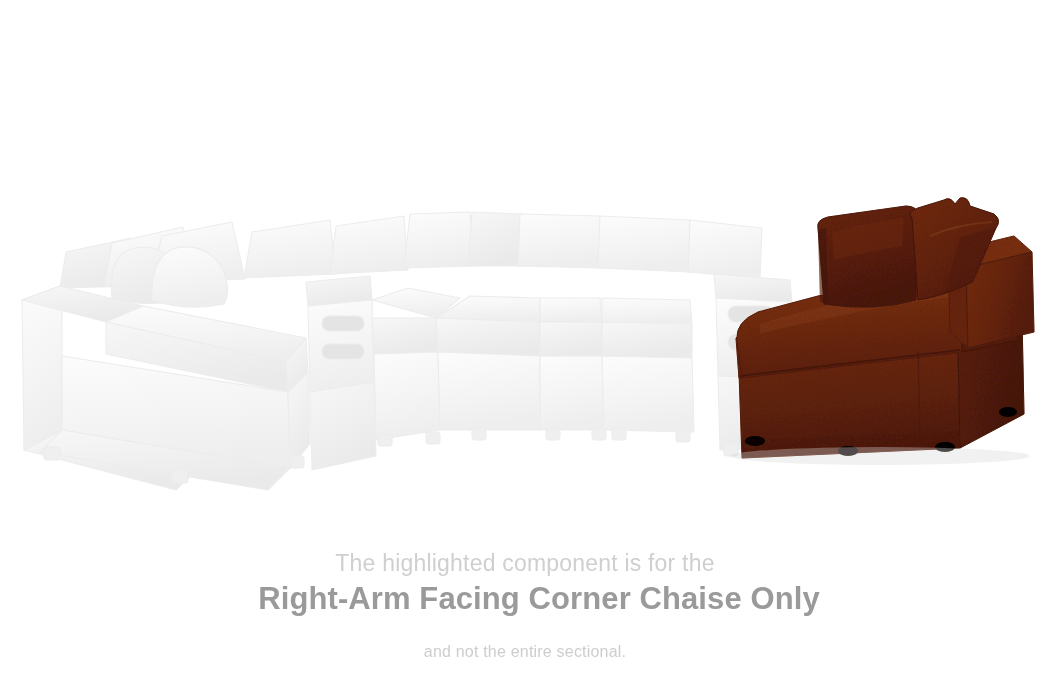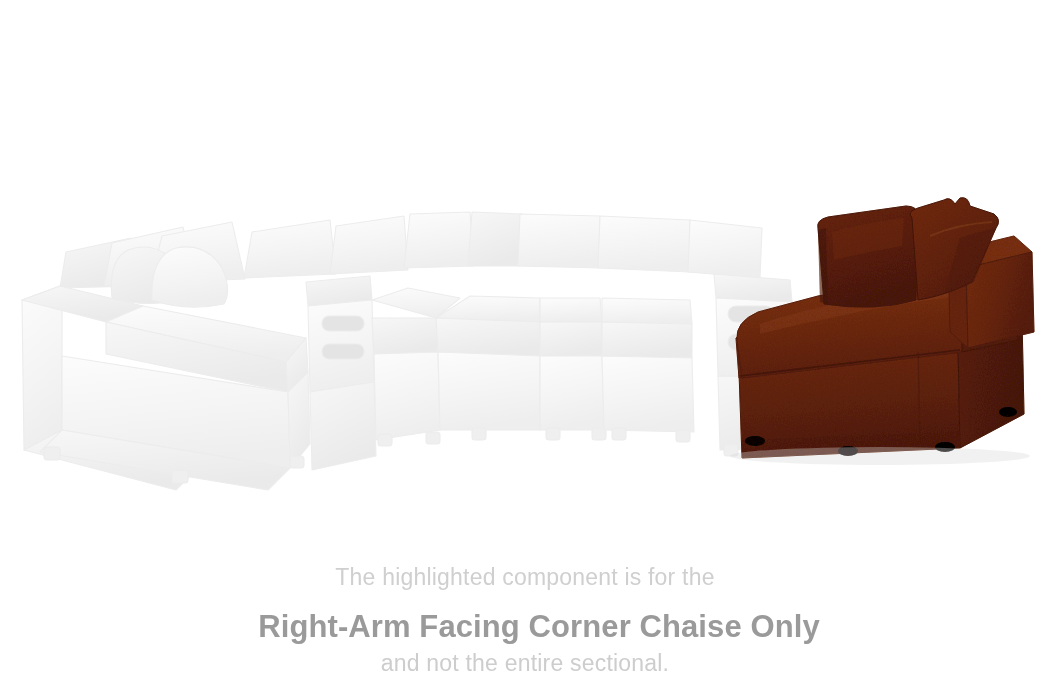--- a/index.html
+++ b/index.html
@@ -33,38 +33,38 @@
     top: 548px;
     width: 1050px;
     text-align: center;
   }
   .cap-line-1 {
     font-size: 23px;
     font-weight: 400;
     color: #cfcfcf;
     letter-spacing: 0.2px;
     line-height: 30px;
-    margin: 14px;
+    margin: 0;
   }
   .cap-line-2 {
     font-size: 31px;
     font-weight: 700;
     color: #9a9a9a;
     letter-spacing: 0.1px;
     line-height: 42px;
     margin: 0;
     padding-left: 28px;
   }
   .cap-line-3 {
-    font-size: 23px;
+    font-size: 16px;
     font-weight: 400;
     color: #cdcdcd;
     letter-spacing: 0.2px;
     line-height: 30px;
-    margin: 0;
+    margin: 17px;
   }
 </style>
 </head>
 <body>
 
 <div id="stage">
 
   <div id="product-illustration">
     <svg viewBox="0 0 1050 540" width="1050" height="540" xmlns="http://www.w3.org/2000/svg">
       <defs>

